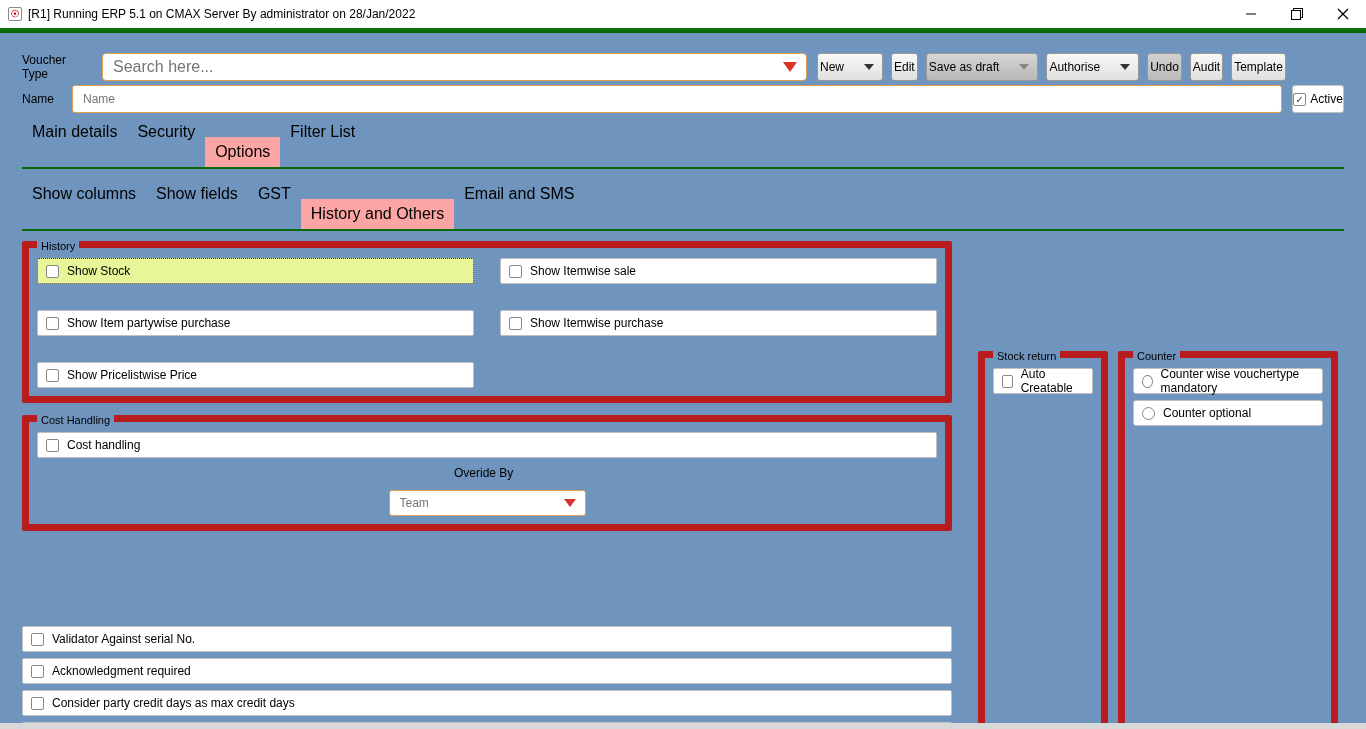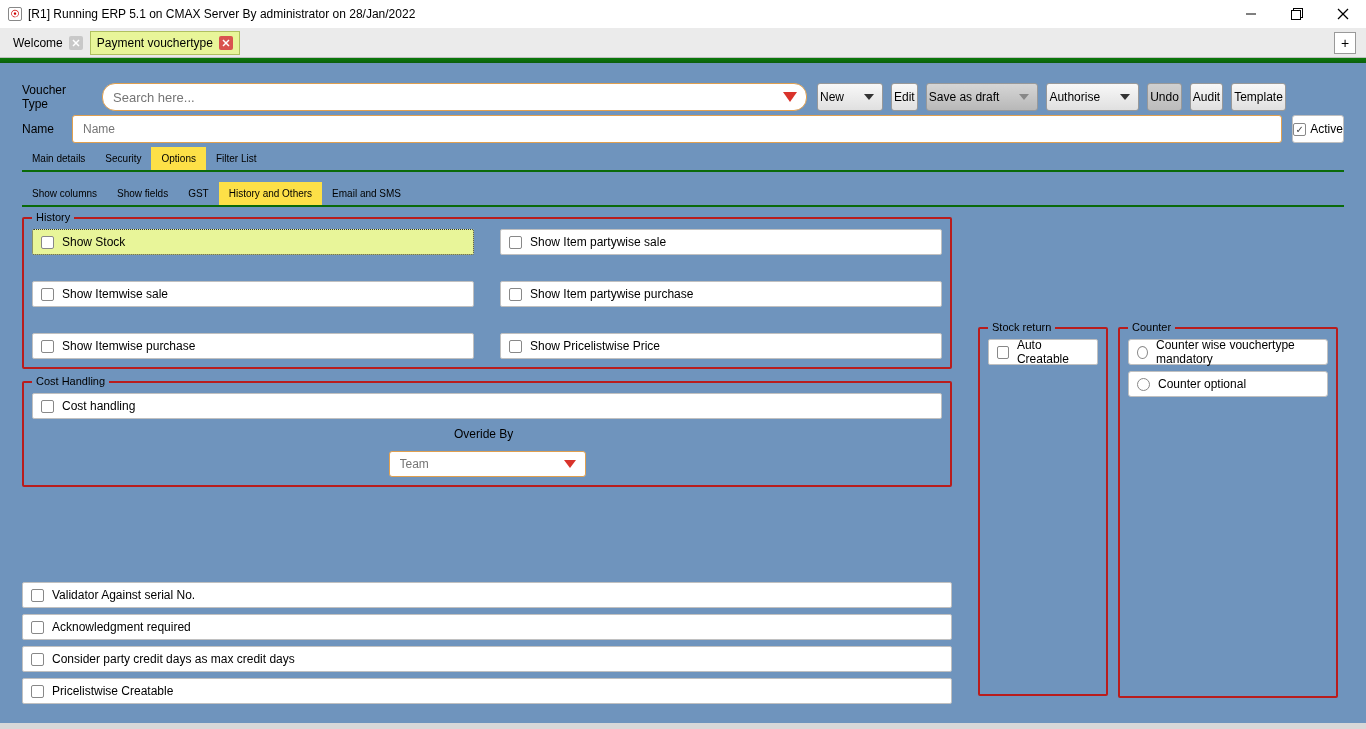--- a/index.html
+++ b/index.html
@@ -21,44 +21,44 @@
   .tab-close svg { width: 8px; height: 8px; }
   .add-tab { position: absolute; right: 10px; top: 4px; width: 22px; height: 22px; border: 1px solid #999; background: #fff; display: flex; align-items: center; justify-content: center; cursor: pointer; font-size: 14px; }
   
   .topbar-green { height: 5px; background: linear-gradient(to bottom, #0a7a0a, #0d5e0d); }
   
   .content { flex: 1; background: #6f94bd; padding: 20px 22px 10px 22px; overflow: hidden; }
   
   .row { display: flex; align-items: center; margin-bottom: 4px; gap: 10px; }
   .label { width: 70px; font-size: 12px; }
   .search-wrap { flex: 1; position: relative; max-width: 705px; }
-  .search-input { width: 100%; height: 28px; border: 1px solid #e0a050; border-radius: 13px; padding: 0 30px 0 10px; font-size: 13px; }
+  .search-input { width: 100%; height: 28px; border: 1px solid #e0a050; border-radius: 4px; padding: 0 30px 0 10px; font-size: 16px; }
   .search-caret { position: absolute; right: 10px; top: 50%; transform: translateY(-50%); width: 0; height: 0; border-left: 7px solid transparent; border-right: 7px solid transparent; border-top: 10px solid #d9332b; }
   
   .toolbar { display: flex; gap: 8px; }
   .btn { height: 28px; border: 1px solid #999; border-radius: 3px; background: linear-gradient(to bottom, #f8f8f8, #e0e0e0); padding: 0 2px; display: flex; align-items: center; justify-content: center; cursor: pointer; font-size: 12px; gap: 20px; }
   .btn.dd { padding-right: 8px; }
   .btn.shaded { background: linear-gradient(to bottom, #d6d6d6, #b8b8b8); }
   .btn.gray { background: linear-gradient(to bottom, #d0d0d0, #bcbcbc); }
   .caret-dark { width: 0; height: 0; border-left: 5px solid transparent; border-right: 5px solid transparent; border-top: 6px solid #333; }
   
   .name-input { flex: 1; height: 28px; border: 1px solid #e0a050; border-radius: 3px; padding: 0 10px; font-size: 12px; }
   .active-wrap { width: 52px; height: 28px; background: #fff; border: 1px solid #c0c0c0; border-radius: 3px; display: flex; align-items: center; justify-content: center; gap: 4px; }
   .checkbox { width: 13px; height: 13px; border: 1px solid #888; border-radius: 2px; background: #fff; display: inline-flex; align-items: center; justify-content: center; }
   .checkbox.checked::after { content: '✓'; font-size: 10px; color: #444; }
   
   .tabs-line { display: flex; border-bottom: 2px solid #0a6a0a; margin-bottom: 10px; }
-  .subtab { padding: 6px 10px; cursor: pointer; font-size: 10px; }
-  .subtab.active { background: #fde047; }
+  .subtab { padding: 6px 10px; cursor: pointer; font-size: 16px; }
+  .subtab.active { background: #fca5a5; margin-top: 20px; }
   
   .main-area { display: flex; gap: 16px; }
   .left-col { flex: 1; max-width: 930px; }
   .right-col { width: 370px; display: flex; flex-direction: row; gap: 10px; padding-top: 110px; }
   
-  .fieldset { border: 2px solid #b91c1c; border-radius: 2px; padding: 10px 8px 8px 8px; margin-bottom: 12px; position: relative; }
+  .fieldset { border: 7px solid #b91c1c; border-radius: 2px; padding: 10px 8px 8px 8px; margin-bottom: 12px; position: relative; }
   .fieldset-legend { position: absolute; top: -8px; left: 8px; background: #6f94bd; padding: 0 4px; font-size: 11px; }
   .grid2 { display: grid; grid-template-columns: 1fr 1fr; gap: 26px; }
   .check-row { background: #fff; border: 1px solid #c0c0c0; border-radius: 2px; height: 26px; display: flex; align-items: center; padding: 0 8px; gap: 8px; }
   .check-row.highlight { background: #e8f599; border: 1px dotted #333; }
   
   .cost-row { display: flex; align-items: center; gap: 10px; margin-top: 8px; flex-direction: column; }
   .select-wrap { flex: 1; position: relative; }
   .select-input { width: 100%; height: 26px; border: 1px solid #e0a050; border-radius: 3px; padding: 0 30px 0 10px; font-size: 12px; color: #0f766e; background: #fff; }
   .select-caret { position: absolute; right: 10px; top: 50%; transform: translateY(-50%); width: 0; height: 0; border-left: 6px solid transparent; border-right: 6px solid transparent; border-top: 8px solid #d9332b; }
   
@@ -96,41 +96,20 @@
         </div>
       <div class="win-btn">
           <svg viewBox="0 0 12 12">
             <line x1="1" y1="1" x2="11" y2="11" stroke="#000" stroke-width="1.3"></line>
             <line x1="11" y1="1" x2="1" y2="11" stroke="#000" stroke-width="1.3"></line>
           </svg>
         </div>
     </div>
   </div>
 
-  <div class="tabbar">
-    <div class="tab">
-      <span>Welcome</span>
-      <span class="tab-close gray">
-          <svg viewBox="0 0 8 8">
-            <line x1="1" y1="1" x2="7" y2="7" stroke="#fff" stroke-width="1.5"></line>
-            <line x1="7" y1="1" x2="1" y2="7" stroke="#fff" stroke-width="1.5"></line>
-          </svg>
-        </span>
-    </div>
-    <div class="tab active">
-      <span>Payment vouchertype</span>
-      <span class="tab-close red">
-          <svg viewBox="0 0 8 8">
-            <line x1="1" y1="1" x2="7" y2="7" stroke="#fff" stroke-width="1.5"></line>
-            <line x1="7" y1="1" x2="1" y2="7" stroke="#fff" stroke-width="1.5"></line>
-          </svg>
-        </span>
-    </div>
-    <div class="add-tab">+</div>
-  </div>
 
   <div class="topbar-green"></div>
 
   <div class="content">
 
     <div class="row">
       <div class="label">Voucher Type</div>
       <div class="search-wrap">
         <input class="search-input" placeholder="Search here..." style="">
         <div class="search-caret"></div>
@@ -184,24 +163,20 @@
 
         <div class="fieldset">
           <span class="fieldset-legend">History</span>
           <div class="grid2">
             <div class="check-row highlight">
               <span class="checkbox"></span>
               <span>Show Stock</span>
             </div>
             <div class="check-row">
               <span class="checkbox"></span>
-              <span>Show Item partywise sale</span>
-            </div>
-            <div class="check-row">
-              <span class="checkbox"></span>
               <span>Show Itemwise sale</span>
             </div>
             <div class="check-row">
               <span class="checkbox"></span>
               <span>Show Item partywise purchase</span>
             </div>
             <div class="check-row">
               <span class="checkbox"></span>
               <span>Show Itemwise purchase</span>
             </div>

